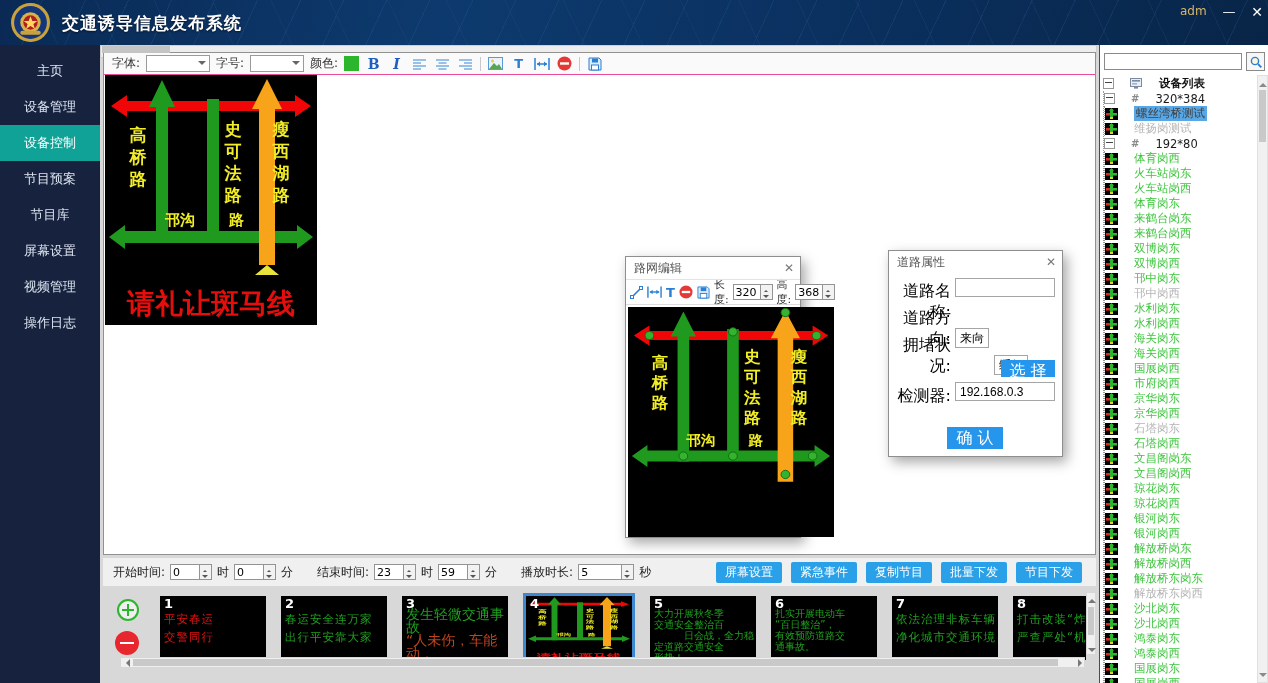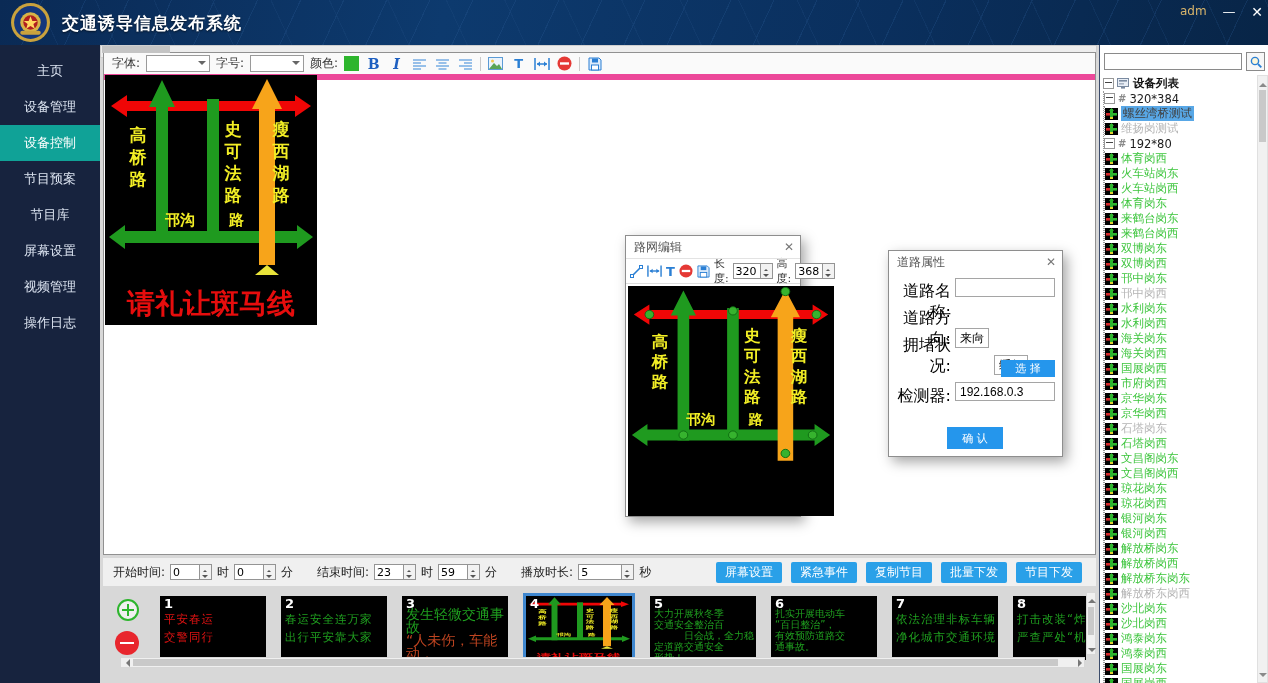--- a/index.html
+++ b/index.html
@@ -18,53 +18,53 @@
   #username{position:absolute;left:1180px;top:4px;color:#d9b56b;font-size:12px}
   #win-min{position:absolute;left:1218px;top:2px;width:22px;height:20px;color:#fff;font-size:13px;text-align:center;line-height:20px;cursor:default}
   #win-close{position:absolute;left:1246px;top:2px;width:22px;height:20px;color:#fff;font-size:14px;text-align:center;line-height:20px;cursor:default}
   
   #sidebar{position:absolute;left:0;top:45px;width:100px;height:638px;background:#17233e;padding-top:8px;box-sizing:border-box}
   .side-item{height:36px;line-height:36px;text-align:center;color:#dde5f2;font-size:13px;cursor:default}
   .side-item.active{background:#10a297;color:#fff}
   
   #main{position:absolute;left:100px;top:45px;width:1000px;height:638px;background:#d8d8d8;border-right:1px solid #3c4c6b;box-sizing:border-box}
   #editor-box{position:absolute;left:3px;top:7px;width:993px;height:503px;background:#fff;border:1px solid #919191;box-sizing:border-box}
-  #editor-toolbar{height:21px;border-bottom:6px solid #ec4899;background:#fafafa;display:flex;align-items:center;gap:6px;padding:0 8px;font-size:12px;color:#333}
+  #editor-toolbar{height:21px;border-bottom:1px solid #ec4899;background:#fafafa;display:flex;align-items:center;gap:6px;padding:0 8px;font-size:12px;color:#333}
   .combo{height:15px;border:1px solid #9a9a9a;background:#fff;position:relative;display:inline-block}
   .combo.font{width:62px}.combo.size{width:52px}
   .combo .car{position:absolute;right:3px;top:5px;width:0;height:0;border:4px solid transparent;border-top-color:#666}
   .swatch{width:15px;height:15px;display:inline-block}
   .tbtn{display:inline-flex;align-items:center;justify-content:center;width:17px;height:17px;cursor:default}
   .tsep{width:1px;height:14px;background:#c9c9c9}
   .bchar{font-family:"DejaVu Serif","Liberation Serif",serif;color:#1e5fc0;font-weight:bold;font-size:14px}
   .ichar{font-family:"DejaVu Serif","Liberation Serif",serif;color:#1e5fc0;font-style:italic;font-weight:bold;font-size:14px}
   #led-preview{position:absolute;left:1px;top:22px;width:212px;height:250px}
   #led-preview svg{display:block}
   
   .dlg{position:absolute;background:#fff;border:1px solid #8e8e8e;box-shadow:4px 5px 12px rgba(0,0,0,.35);box-sizing:border-box;z-index:5}
-  #dlg-roadnet{left:525px;top:190px;width:176px;height:282px}
+  #dlg-roadnet{left:525px;top:211px;width:176px;height:282px}
   .dlg-head{height:22px;line-height:22px;font-size:12px;color:#555;padding-left:8px;position:relative;border-bottom:1px solid #e3e3e3}
   .dlg-close{position:absolute;right:6px;top:0;color:#777;font-size:12px;cursor:default}
   #rn-toolbar{height:24px;display:flex;align-items:center;gap:4px;padding:0 4px;border-bottom:1px solid #ddd;font-size:11px;color:#333}
   .spin{display:inline-flex;align-items:stretch}
   .spinval{border:1px solid #949494;background:#fff;font-size:11px;font-family:inherit;padding:0 2px;height:14px;box-sizing:content-box}
   .sp{width:11px;display:flex;flex-direction:column;border:1px solid #949494;border-left:none}
   .sp i{flex:1;position:relative;background:#f2f2f2}
   .sp i.up::after,.sp i.dn::after{content:"";position:absolute;left:2px;border:3px solid transparent}
   .sp i.up::after{top:2px;border-bottom-color:#555}
   .sp i.dn::after{top:3px;border-top-color:#555}
   #roadnet-canvas{margin:2px;width:206px;height:230px}
   #roadnet-canvas svg{display:block}
   
   #dlg-props{left:788px;top:205px;width:175px;height:207px}
   .plabel{position:absolute;width:60px;text-align:right}
   .pctrl{position:absolute;left:66px;width:100px;height:19px;border:1px solid #a5a5a5;background:#fff;font-size:12px;box-sizing:border-box;padding:2px 4px;position:absolute}
   .pselect{position:relative}
   .pselect .car{position:absolute;right:4px;top:7px;width:0;height:0;border:4px solid transparent;border-top-color:#888}
-  .bluebtn{background:#2596ec;color:#fff;border:none;font-size:11px;font-family:inherit;cursor:default}
+  .bluebtn{background:#2596ec;color:#fff;border:none;font-size:16px;font-family:inherit;cursor:default}
   
   #bottom-controls{position:absolute;left:3px;top:513px;width:993px;height:28px;background:#f0f0f0;display:flex;align-items:center;gap:5px;padding:0 10px;box-sizing:border-box;font-size:12px;color:#222}
   #bottom-controls .gap{width:14px}
   #action-buttons{margin-left:auto;display:flex;gap:9px;padding-right:4px}
   #action-buttons button{height:21px;padding:0 9px;background:#2aa0e8;color:#fff;border:none;border-radius:2px;font-size:12px;font-family:inherit}
   
   #plus-btn{position:absolute;left:17px;top:554px;width:22px;height:22px;border-radius:50%;border:2px solid #2db52d;box-sizing:border-box;background:#f0f0f0}
   #plus-btn::before,#plus-btn::after{content:"";position:absolute;background:#2db52d}
   #plus-btn::before{left:3px;right:3px;top:8px;height:2px}
   #plus-btn::after{top:3px;bottom:3px;left:8px;width:2px}
@@ -87,21 +87,21 @@
   #pl-vscroll{left:986px;top:547px;width:10px;height:63px}
   #pl-hscroll{left:20px;top:612px;width:965px;height:11px}
   #main-hscroll{left:1px;top:625px;width:995px;height:11px;background:#ededed;border:1px solid #cfcfcf}
   
   #rpanel{position:absolute;left:1100px;top:45px;width:168px;height:638px;background:#fff}
   #search-input{position:absolute;left:4px;top:8px;width:138px;height:17px;border:1px solid #8a8a8a;box-sizing:border-box;font-size:11px;padding:0 3px;font-family:inherit}
   #search-btn{position:absolute;left:146px;top:7px;width:19px;height:19px;border:1px solid #8a8a8a;background:#f7f7f7;box-sizing:border-box;display:flex;align-items:center;justify-content:center}
   #tree{position:absolute;left:3px;top:31px;width:152px;height:607px;overflow:hidden;font-size:11.5px}
   #tree ul{list-style:none;margin:0;padding:0}
   .tree-children{margin-left:7px;padding-left:3px;border-left:1px dotted #9a9a9a}
-  .tree-row{height:15px;display:flex;align-items:center;gap:3px;white-space:nowrap;cursor:default}
+  .tree-row{height:15px;display:flex;align-items:center;gap:16px;white-space:nowrap;cursor:default}
   .expander{width:9px;height:9px;border:1px solid #979797;background:#fff;position:relative;flex:none}
   .expander::after{content:"";position:absolute;left:1px;right:1px;top:3px;height:1px;background:#444}
   .gicon{color:#8a8a8a;font-size:10px;font-weight:bold;flex:none}
   .leaf-icon{width:13px;height:12px;flex:none;line-height:0}
   .dev-on{color:#3dc53d}
   .dev-off{color:#b4b4b4}
   .dev-sel{color:#404040;background:#58a7e6;padding:0 2px}
   .root-label{color:#111;font-weight:bold}
   .grp-label{color:#1b1b1b}
   #rscroll{position:absolute;left:157px;top:30px;width:11px;height:608px;background:#f1f1f1;border:1px solid #e0e0e0;box-sizing:border-box}

